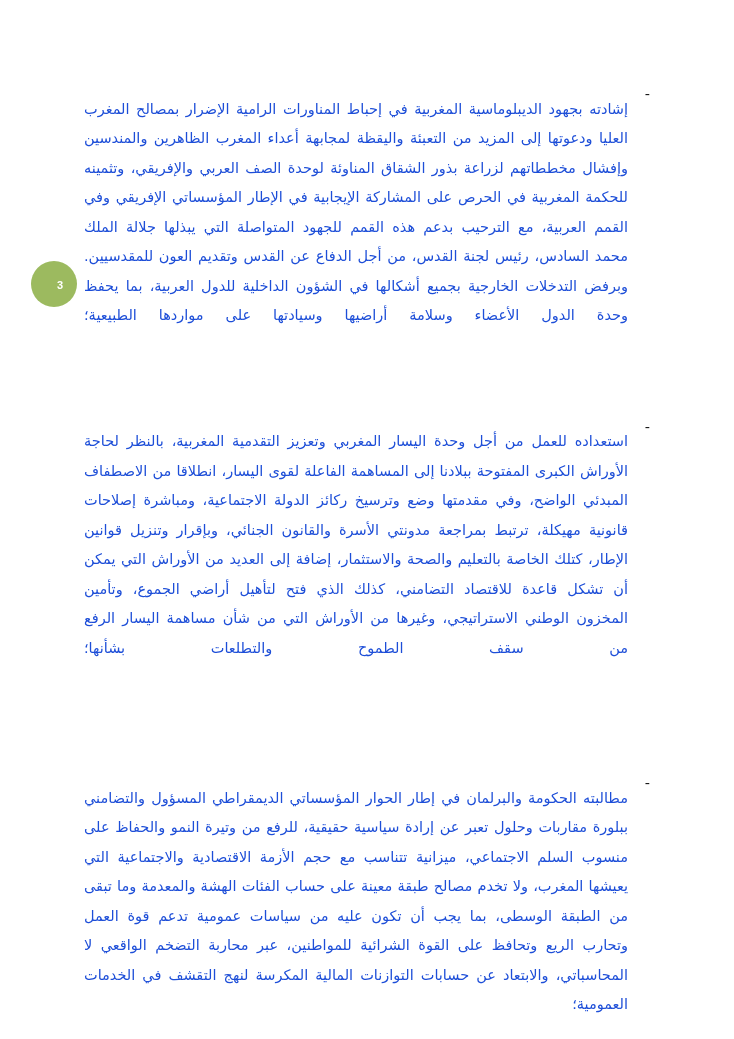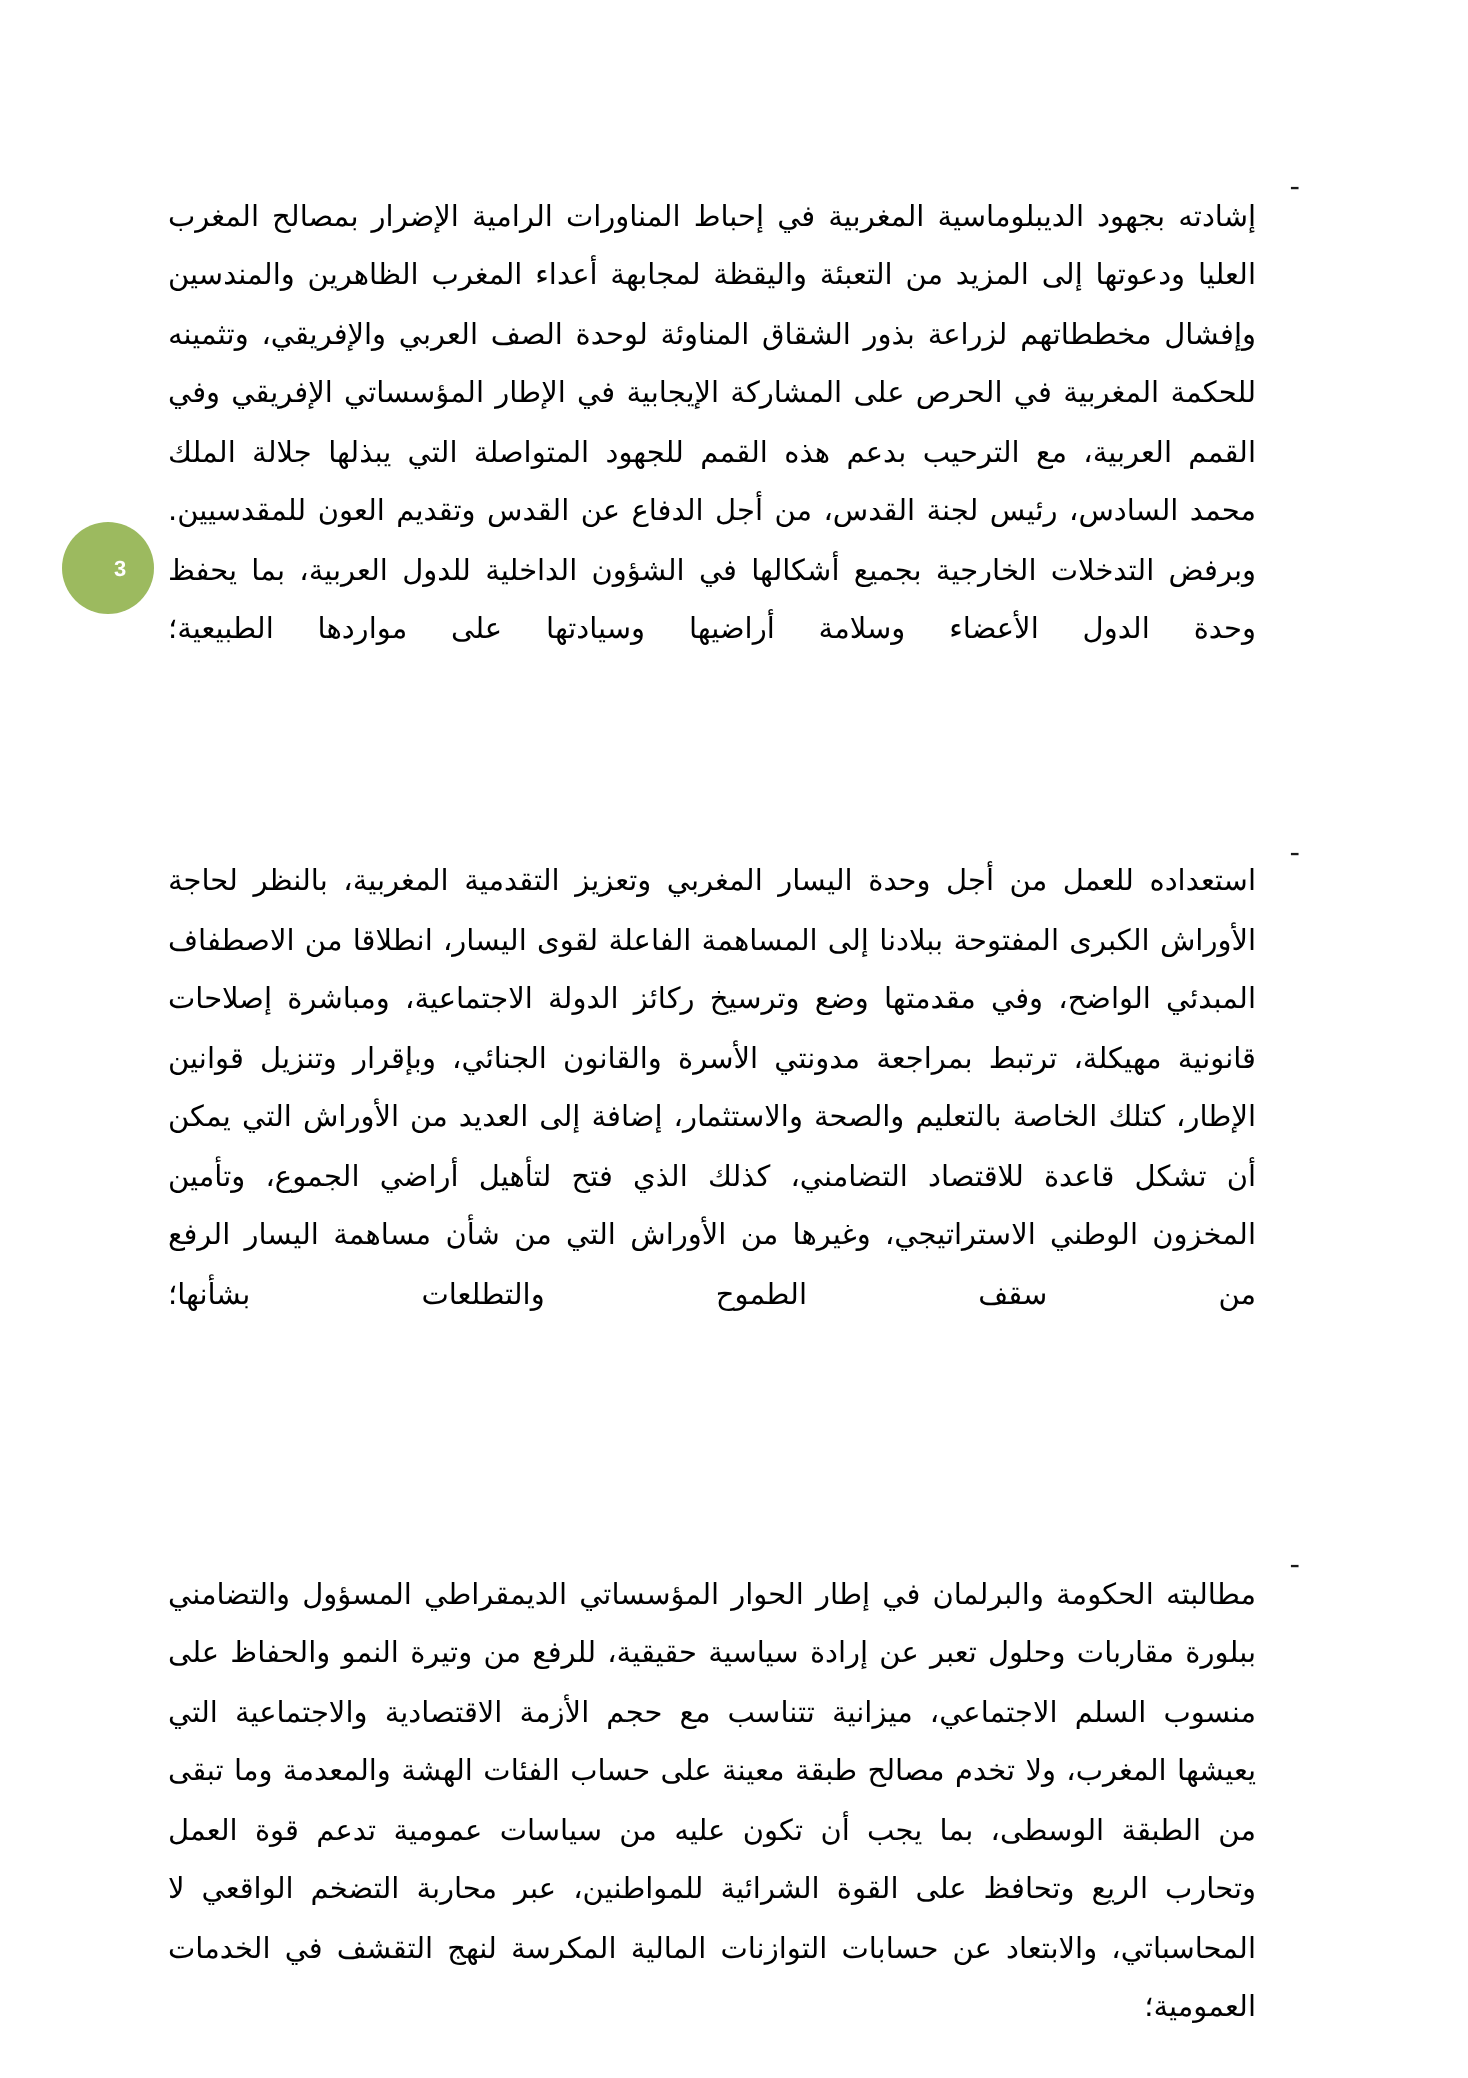--- a/index.html
+++ b/index.html
@@ -75,21 +75,21 @@
     text-align: right;
     user-select: none;
   }
 
   .bullet-text {
     flex: 1 1 auto;
     font-size: 14.5px;
     line-height: 29.5px;
     text-align: justify;
     text-justify: inter-word;
-    color: #000000;
+    color: #1d4ed8;
     direction: rtl;
     word-spacing: 0.5px;
   }
   
   .bullet-text::after {
     content: "";
     display: inline-block;
     width: 100%;
   }
 </style>

